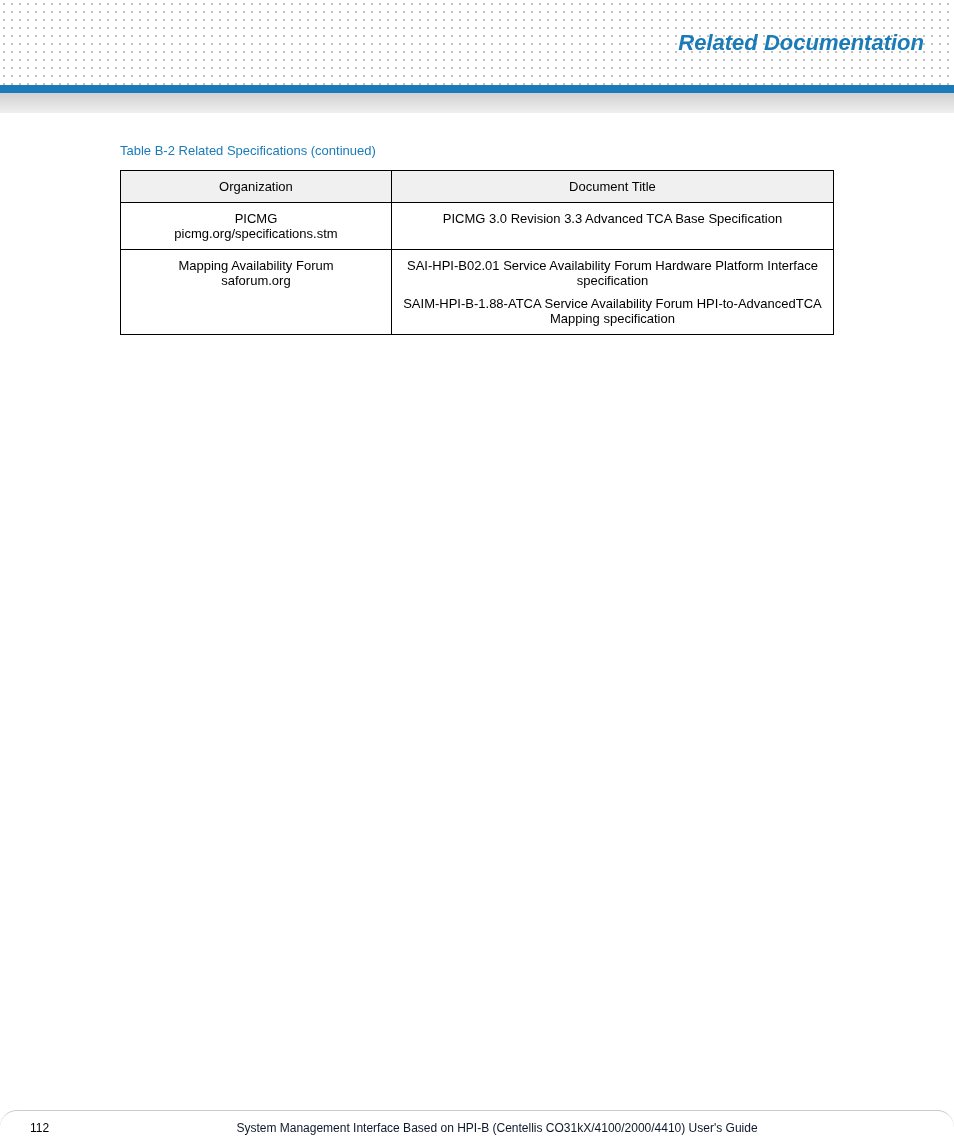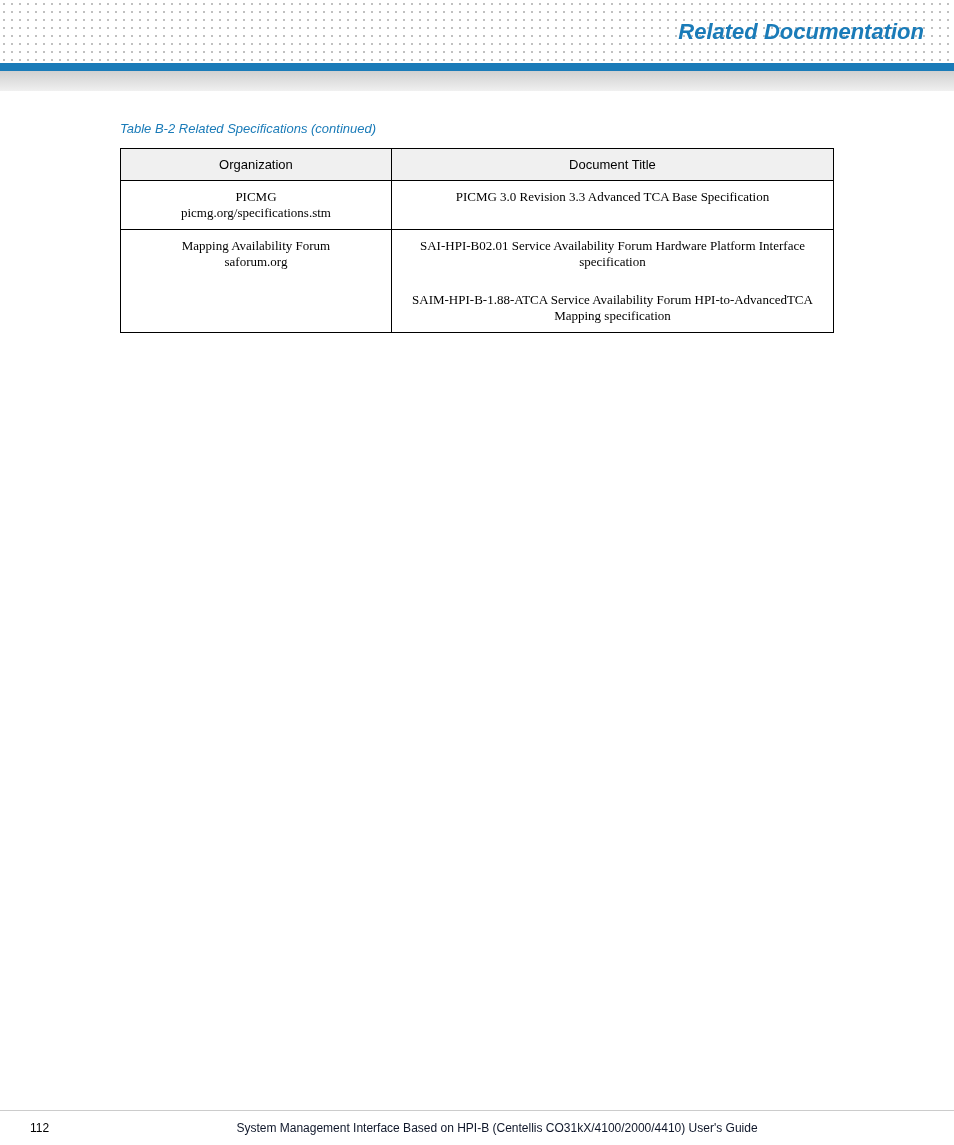--- a/index.html
+++ b/index.html
@@ -14,21 +14,21 @@
       background: #ffffff;
       font-family: Arial, Helvetica, sans-serif;
       font-size: 13px;
       color: #000000;
       position: relative;
     }
 
     
     .header-area {
       position: relative;
-      height: 63px;
+      height: 85px;
       background: #ffffff;
       overflow: hidden;
     }
 
     .dot-pattern {
       position: absolute;
       top: 0;
       left: 0;
       right: 0;
       bottom: 0;
@@ -65,21 +65,20 @@
     }
 
     
     .main-content {
       padding: 30px 120px 60px 120px;
     }
 
     
     .table-caption {
       font-size: 13px;
-      font-style: italic;
       color: #1a7bb8;
       margin-bottom: 12px;
     }
 
     
     .specs-table {
       width: 100%;
       border-collapse: collapse;
       border: 1px solid #000000;
       text-align: center;
@@ -94,21 +93,20 @@
     }
 
     .specs-table thead th {
       background: #f0f0f0;
       font-weight: normal;
       font-size: 13px;
     }
 
     .specs-table tbody td {
       background: #ffffff;
-      font-family: Liberation Serif, serif;
     }
 
     .col-org {
       width: 38%;
     }
 
     .col-doc {
       width: 62%;
     }
 
@@ -118,37 +116,38 @@
     }
 
     .org-url {
       display: block;
       font-size: 13px;
     }
 
     .doc-entry {
       display: block;
       font-size: 13px;
-      margin-bottom: 22px;
+      margin-bottom: 8px;
     }
 
     .doc-entry:last-child {
       margin-bottom: 0;
     }
 
     
     .footer {
       position: absolute;
       bottom: 0;
       left: 0;
       right: 0;
       border-top: 1px solid #cccccc;
       padding: 10px 30px;
       display: flex;
       align-items: center;
+      border-radius: 17px;
     }
 
     .footer-page {
       font-size: 12px;
       color: #000000;
       min-width: 40px;
     }
 
     .footer-text {
       font-size: 12px;

